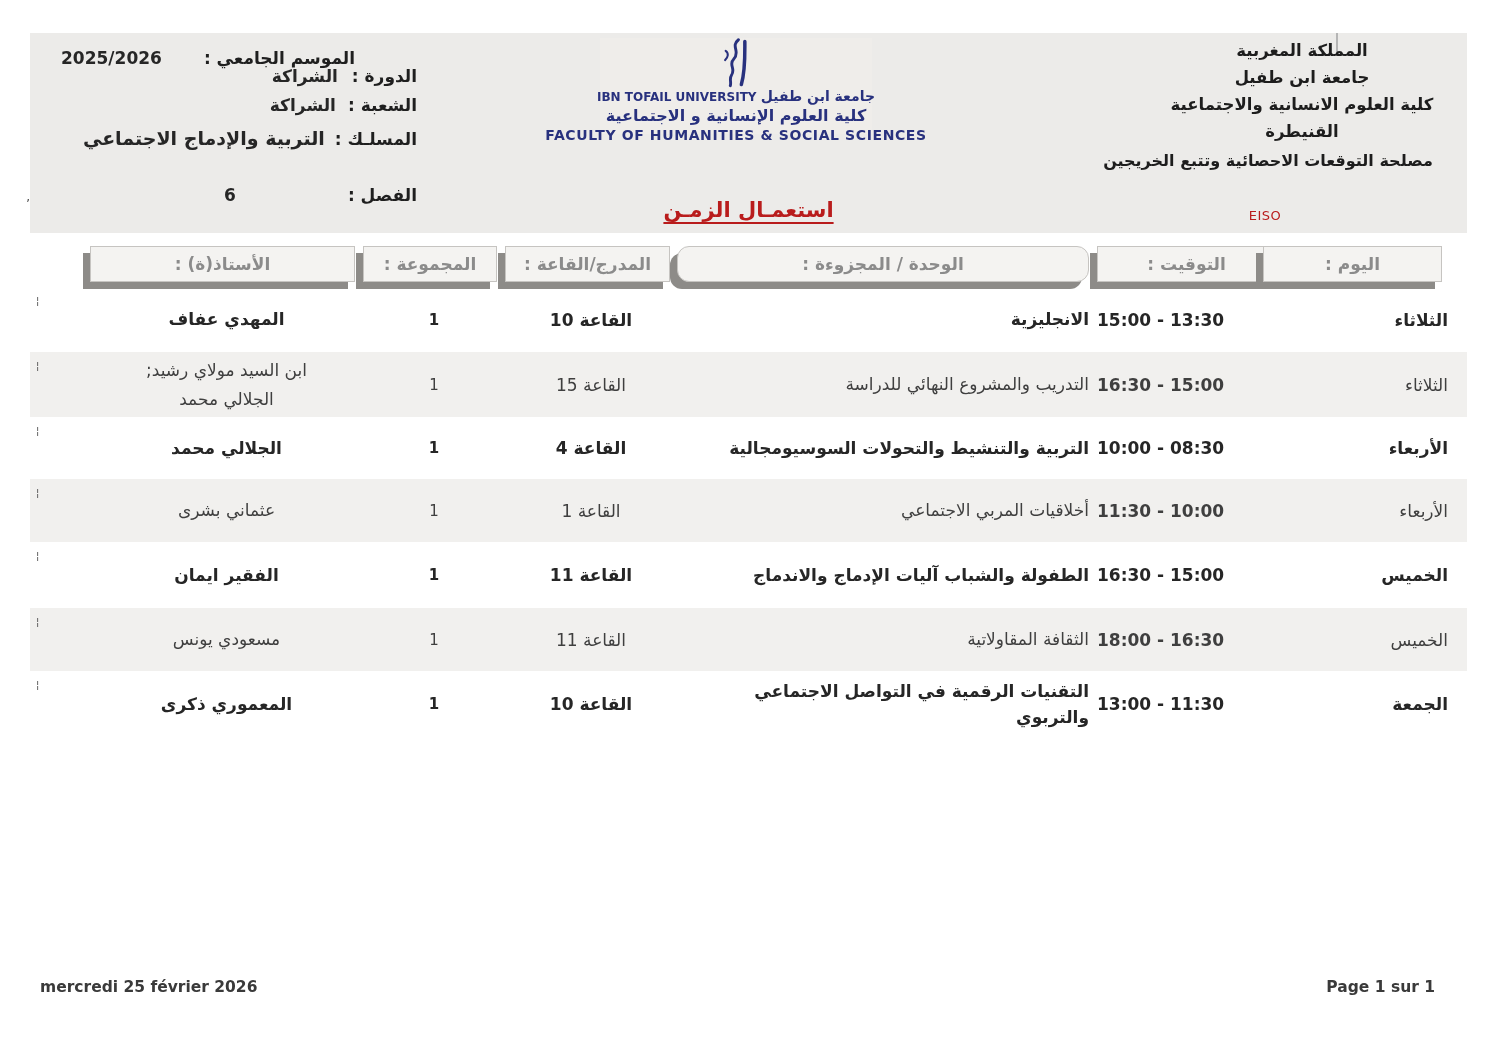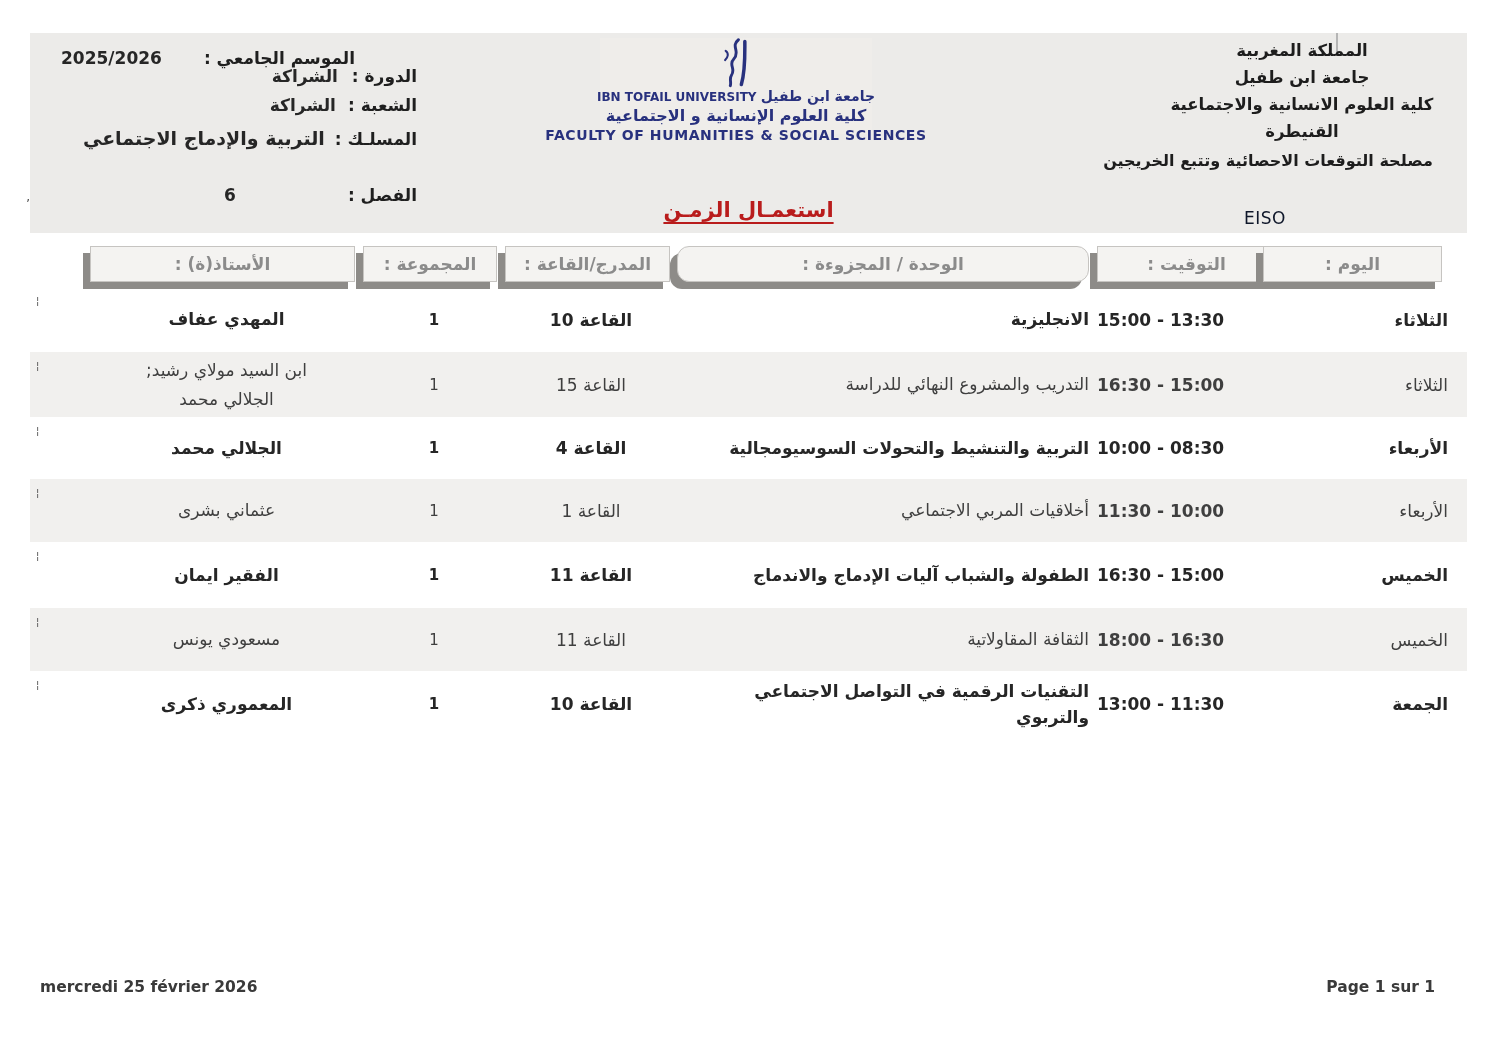--- a/index.html
+++ b/index.html
@@ -7,21 +7,21 @@
     position:relative; width:1497px; height:1059px; background:#ffffff;
     font-family:"DejaVu Sans", sans-serif; direction:rtl; overflow:hidden; color:#222;
   }
   
   .band{position:absolute; left:30px; top:33px; width:1437px; height:200px; background:#ecebe9;}
   .gov-block{position:absolute; top:4px; right:5px; width:320px; text-align:center;
     font-size:16.5px; font-weight:600; color:#1d1d1d; line-height:27px;}
   .service-line{position:absolute; top:118px; right:19px; width:360px; text-align:center;
     font-size:16px; font-weight:600; color:#1d1d1d;}
   .eiso{position:absolute; top:175px; right:152px; width:100px; text-align:center;
-    font-size:17px; font-weight:400; color:#0f172a; letter-spacing:.5px;}
+    font-size:13px; font-weight:400; color:#b91c1c; letter-spacing:.5px;}
   .vline{position:absolute; top:0px; right:129px; width:2px; height:23px; background:#b5b5b5;}
 
   .info-line{position:absolute; display:flex; direction:rtl; align-items:baseline; white-space:nowrap;}
   .info-label{font-size:17px; font-weight:700; color:#1f1f1f;}
   .info-value{font-size:17px; font-weight:600; color:#262626;}
   .info-value.big{font-size:19px; font-weight:700;}
   .ltr{direction:ltr; unicode-bidi:isolate;margin-top:12px;}
 
   .logo-box{position:absolute; left:570px; top:5px; width:272px; height:96px; background:#efedea;
     display:flex; direction:ltr; align-items:center; padding:0 6px; box-sizing:border-box;flex-direction:column;}

